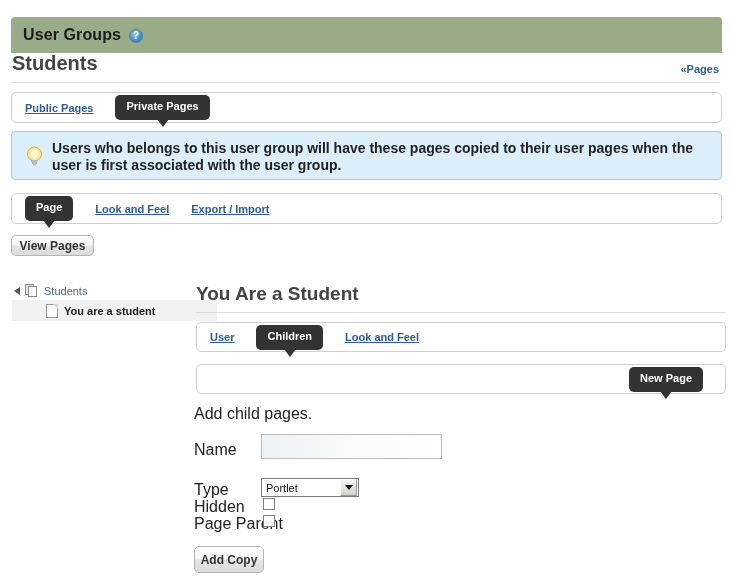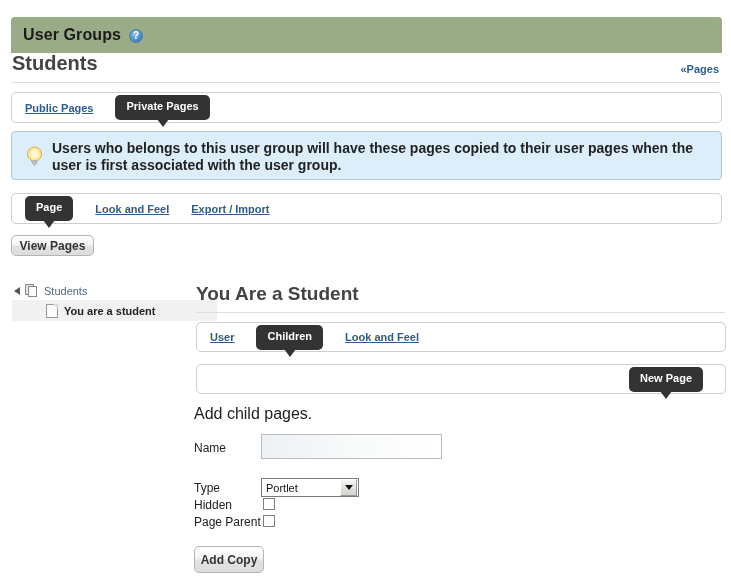--- a/index.html
+++ b/index.html
@@ -155,21 +155,21 @@
     position: absolute; left: 196px; top: 312px; width: 529px; height: 1px;
     background: #dddddd;
   }
 
   
   .form-note {
     position: absolute; left: 194px; top: 405px;
     font-size: 16px; color: #222222;
   }
   .lbl {
-    position: absolute; font-size: 12px; color: #222222;
+    position: absolute; font-size: 16px; color: #222222;
   }
   #lbl-name   { left: 194px; top: 441px; }
   #lbl-type   { left: 194px; top: 481px; }
   #lbl-hidden { left: 194px; top: 498px; }
   #lbl-copy   { left: 194px; top: 515px; }
 
   .text-input {
     position: absolute; left: 261px; top: 434px; width: 181px; height: 25px;
     border: 1px solid #bcbcbc;
     background: linear-gradient(to right, #eef1f4 0%, #f7f9fa 45%, #ffffff 100%);

